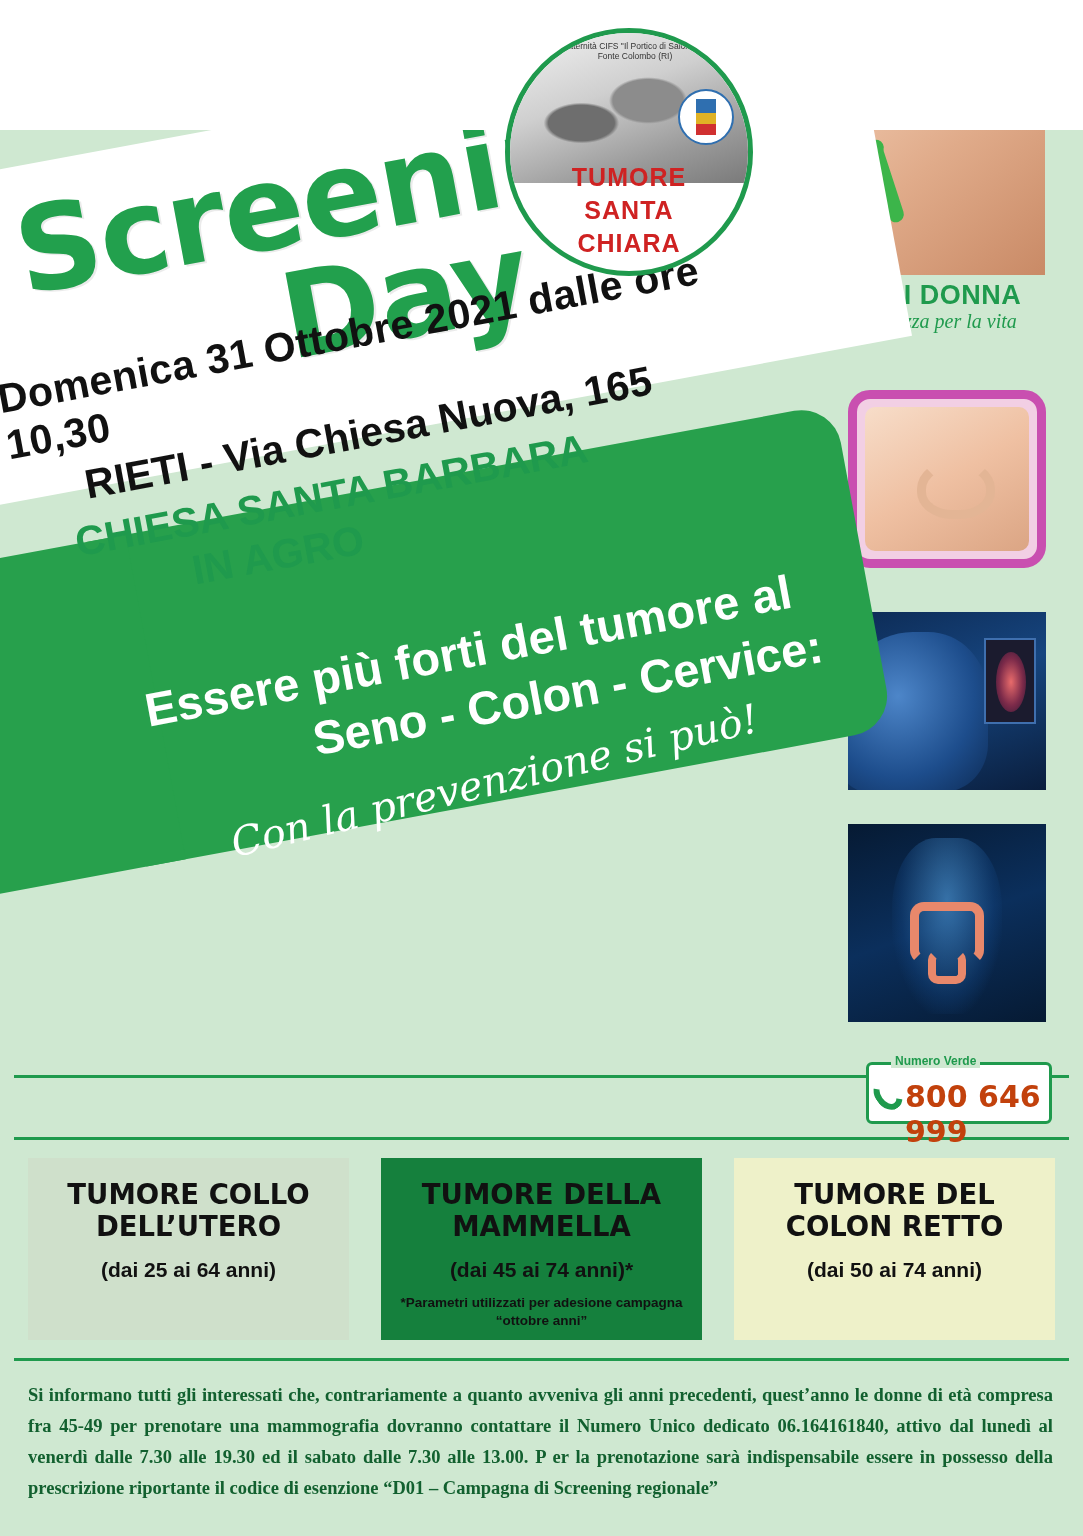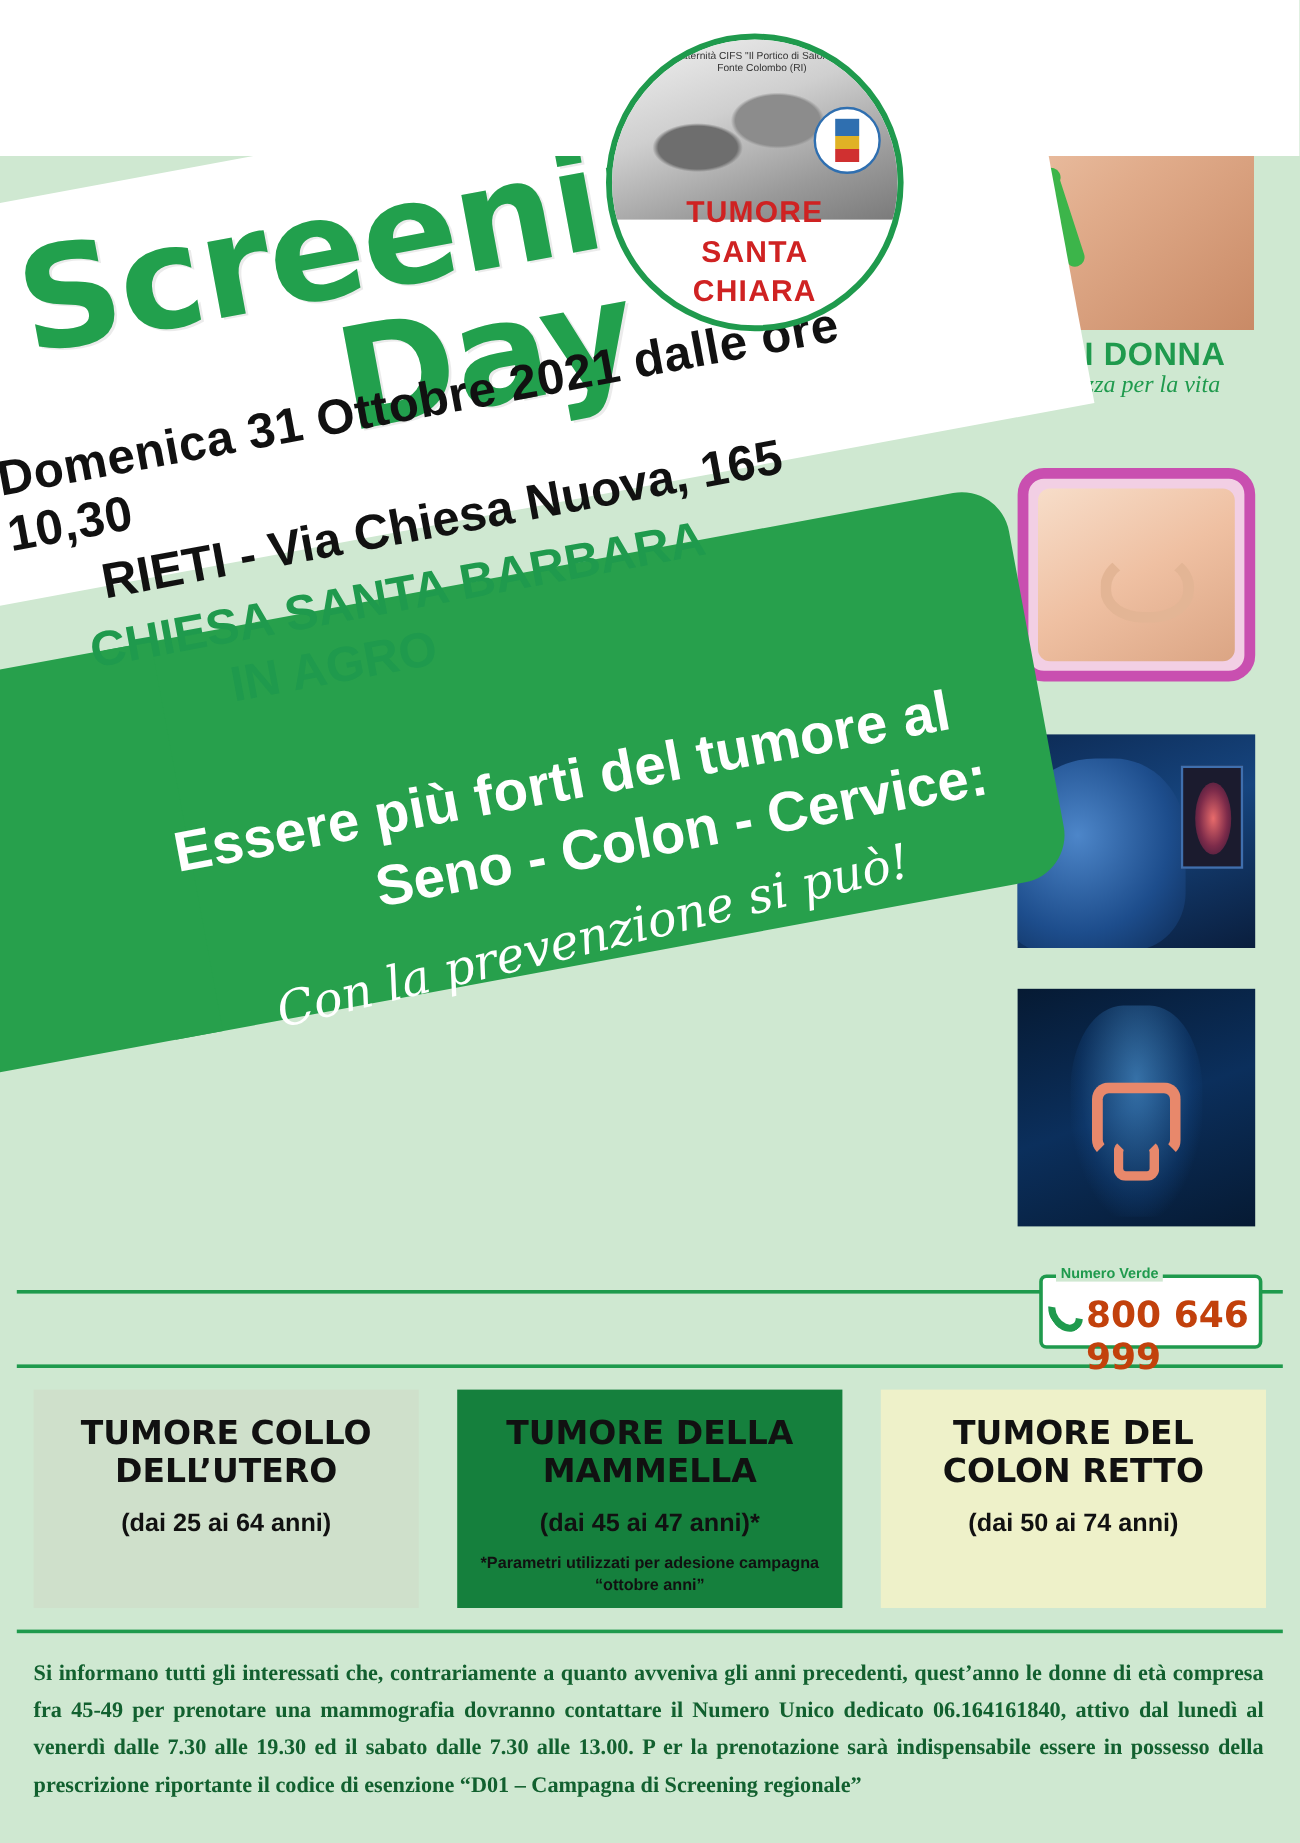--- a/index.html
+++ b/index.html
@@ -201,21 +201,21 @@
     position:absolute; left:22px; top:1086px; width:840px;
     font-size:30.5px; font-weight:bold; color:#1f9a4d; letter-spacing:.2px;
     font-family:"DejaVu Sans", sans-serif;
   }
 
   .greennum{
     position:absolute; left:866px; top:1062px; width:186px; height:62px;
     border:3px solid #1f9a4d; border-radius:6px; background:#ffffff;
   }
   .greennum .lbl{
-    position:absolute; left:11px; top:-11px; background:#cfe8d1; padding:0 4px;
+    position:absolute; left:22px; top:-11px; background:#cfe8d1; padding:0 4px;
     font-size:12px; font-weight:bold; color:#1f9a4d;
   }
   .greennum .num{
     position:absolute; left:36px; top:14px; font-size:30px; font-weight:bold; color:#c2410c;
     font-family:"DejaVu Sans", sans-serif;
   }
   .greennum .phone-icon{
     position:absolute; left:6px; top:12px; width:26px; height:34px;
     border:6px solid #1f9a4d; border-radius:50%;
     border-right-color:transparent; border-top-color:transparent;
@@ -350,21 +350,21 @@
         <span>DELL’UTERO</span>
       </h3>
       <div class="age">(dai 25 ai 64 anni)</div>
     </div>
 
     <div class="box breast">
       <h3>
         <span>TUMORE DELLA</span><br>
         <span>MAMMELLA</span>
       </h3>
-      <div class="age">(dai 45 ai 47 anni)*</div>
+      <div class="age">(dai 45 ai 74 anni)*</div>
       <div class="note" style="white-space:pre-line">*Parametri utilizzati per adesione campagna
 “ottobre anni”</div>
     </div>
 
     <div class="box colon">
       <h3>
         <span>TUMORE DEL</span><br>
         <span>COLON RETTO</span>
       </h3>
       <div class="age">(dai 50 ai 74 anni)</div>

